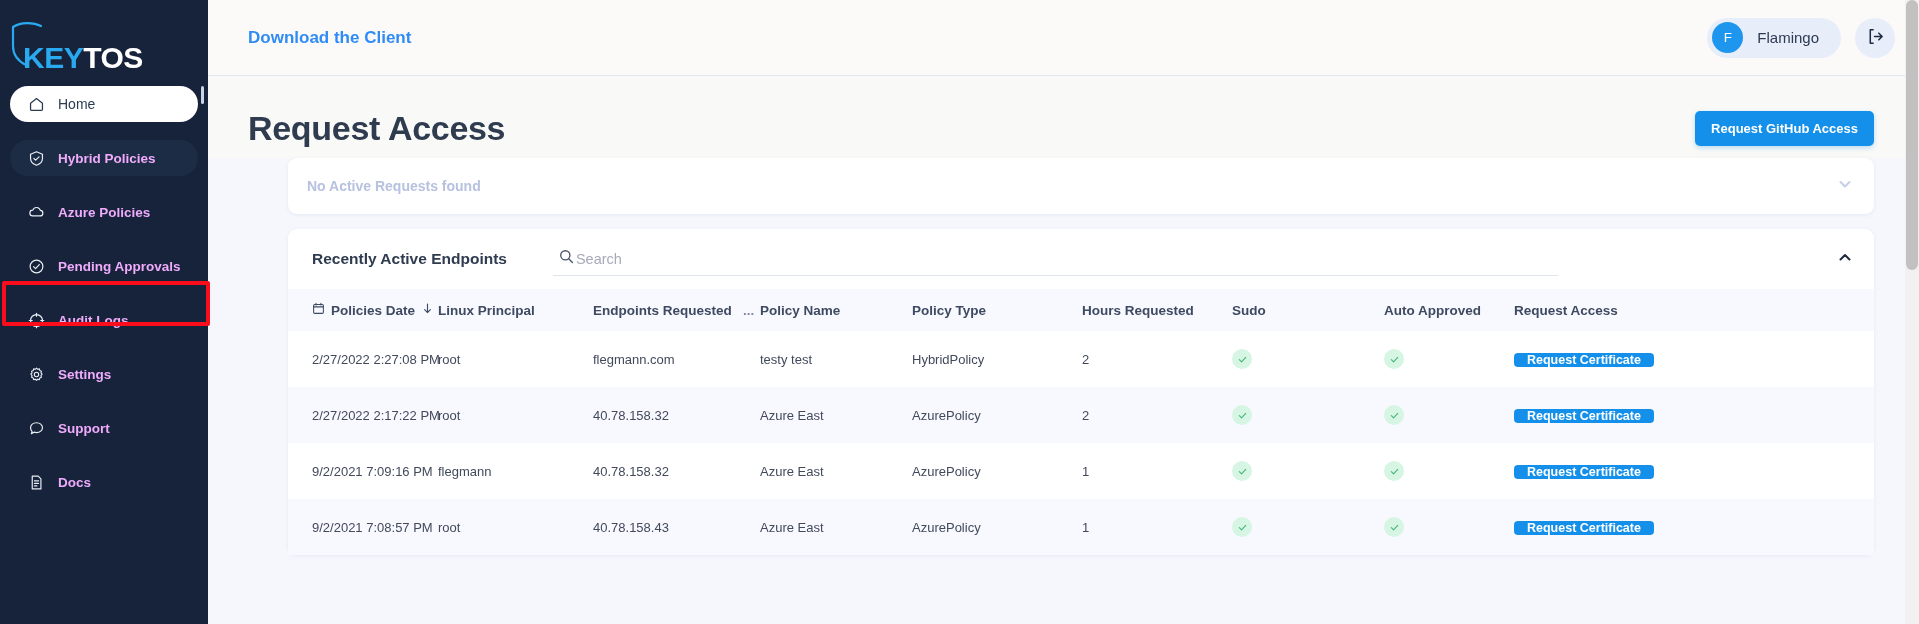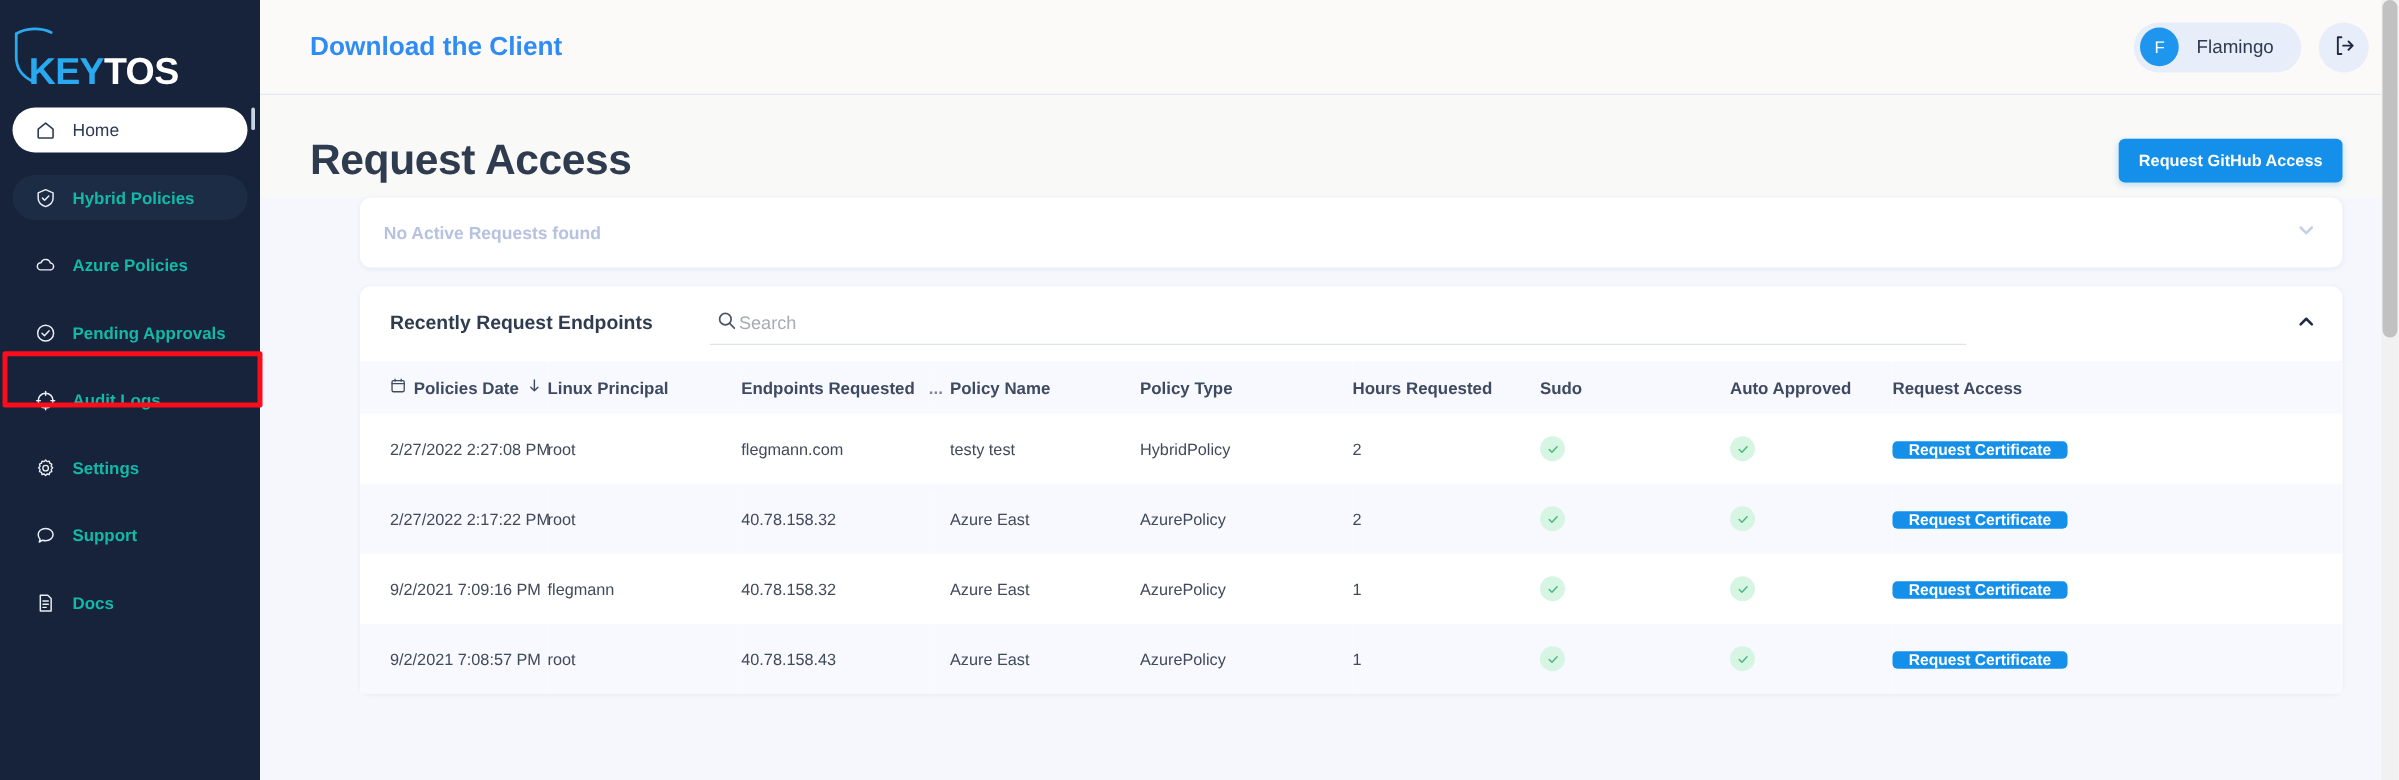--- a/index.html
+++ b/index.html
@@ -50,21 +50,21 @@
 
   .nav { padding-top: 8px; }
   .nav-item {
     display: flex;
     align-items: center;
     gap: 13px;
     height: 36px;
     margin: 0 10px 18px 10px;
     padding-left: 18px;
     border-radius: 22px;
-    color: #14b8a6;
+    color: #f0abfc;
     font-size: 13.5px;
     font-weight: bold;
     cursor: pointer;
     white-space: nowrap;
   }
   .nav-item .ico { width: 17px; height: 17px; display: block; flex: none; }
   .nav-item .ico svg { display: block; }
   .nav-item.active {
     background: #ffffff;
     color: #2d3b52;
@@ -108,21 +108,21 @@
   .topbar {
     height: 76px;
     background: #fbfaf8;
     border-bottom: 1px solid #e3e8f5;
     display: flex;
     align-items: center;
     padding: 0 24px 0 40px;
   }
   .dl-link {
     color: #2f8cf5;
-    font-size: 21px;
+    font-size: 17px;
     font-weight: bold;
     cursor: pointer;
   }
   .topbar-right {
     margin-left: auto;
     display: flex;
     align-items: center;
     gap: 14px;
   }
   .user-chip {
@@ -440,21 +440,21 @@
         <span class="empty-text">No Active Requests found</span>
         <span class="chev">
           <svg width="20" height="20" viewBox="0 0 20 20" fill="none" stroke="#c4cfe6" stroke-width="2" stroke-linecap="round" stroke-linejoin="round">
             <path d="M5.5 8 L10 12.5 L14.5 8"></path>
           </svg>
         </span>
       </div>
 
       <div class="card">
         <div class="card-head">
-          <span class="card-title">Recently Request Endpoints</span>
+          <span class="card-title">Recently Active Endpoints</span>
           <div class="search-wrap">
             <span>
               <svg width="17" height="17" viewBox="0 0 20 20" fill="none" stroke="#4a5568" stroke-width="1.6" stroke-linecap="round">
                 <circle cx="8.6" cy="8.6" r="5.4"></circle>
                 <path d="M12.6 12.6 L17 17"></path>
               </svg>
             </span>
             <input type="text" placeholder="Search" style="">
           </div>
           <span class="chev">

